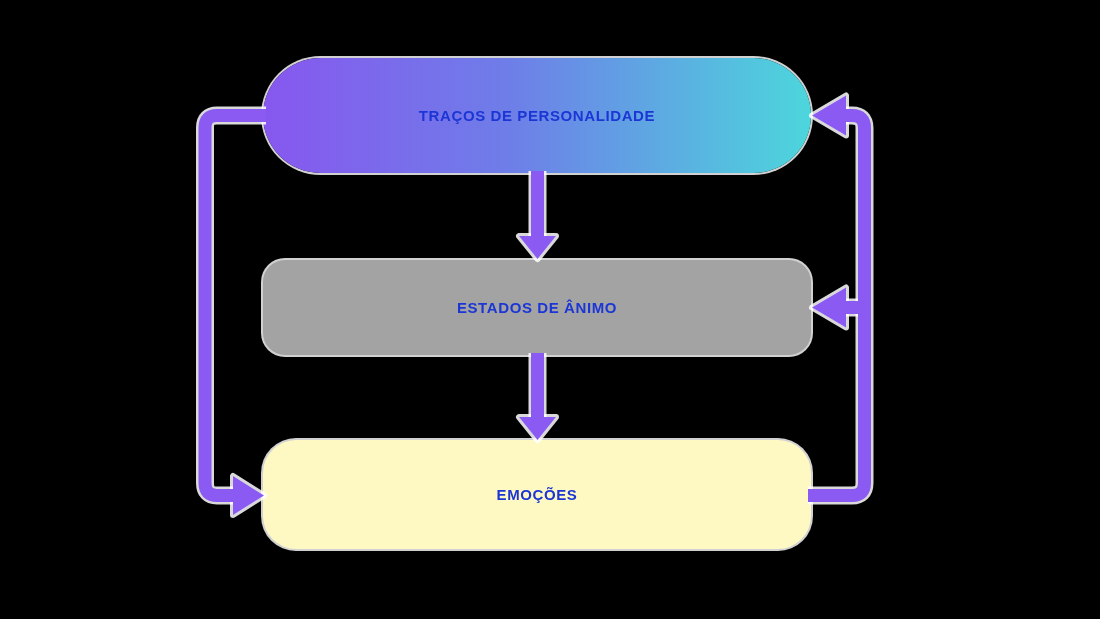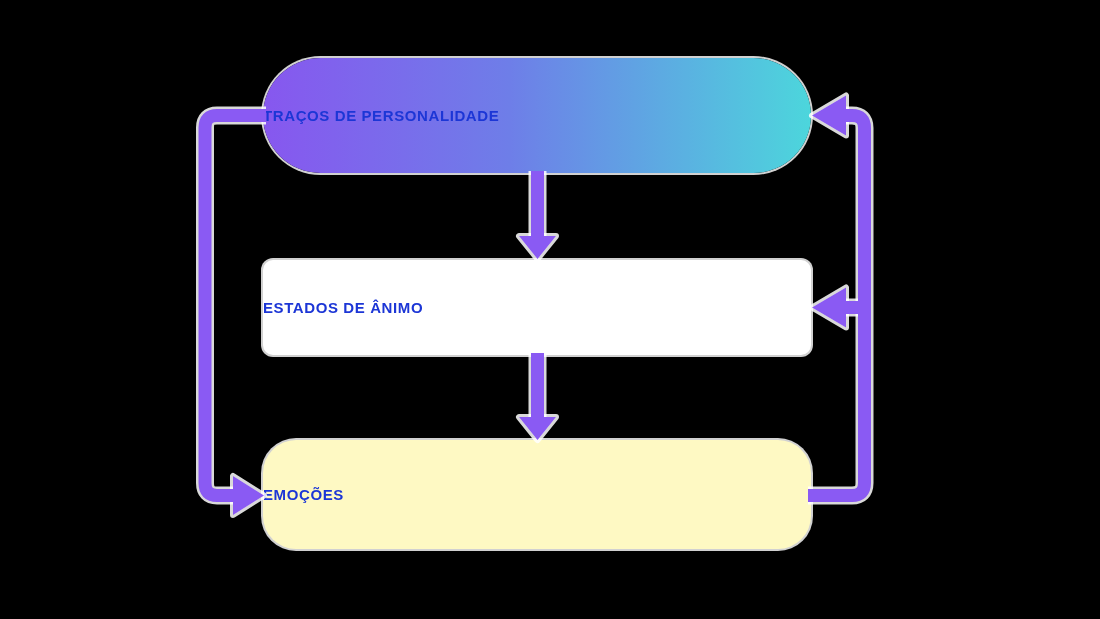--- a/index.html
+++ b/index.html
@@ -13,39 +13,39 @@
   .canvas {
     position: relative;
     width: 1100px;
     height: 619px;
     background: #000000;
   }
   .node {
     position: absolute;
     display: flex;
     align-items: center;
-    justify-content: flex-start;
+    justify-content: center;
     text-align: center;
     font-weight: 700;
     font-size: 15px;
     letter-spacing: 0.04em;
     color: #1C36D6;
     box-shadow: 0 0 0 2px rgba(255,255,255,0.82);
   }
   .node-tracos {
     left: 263px; top: 58px;
     width: 548px; height: 115px;
     border-radius: 58px;
     background: linear-gradient(90deg, #8757EF 0%, #6E7EE8 45%, #4CD6DC 100%);
   }
   .node-estados {
     left: 263px; top: 260px;
     width: 548px; height: 95px;
-    border-radius: 10px;
-    background: #ffffff;
+    border-radius: 22px;
+    background: #a3a3a3;
   }
   .node-emocoes {
     left: 263px; top: 440px;
     width: 548px; height: 109px;
     border-radius: 33px;
     background: #fef9c3;
   }
   .arrows {
     position: absolute;
     left: 0; top: 0;

